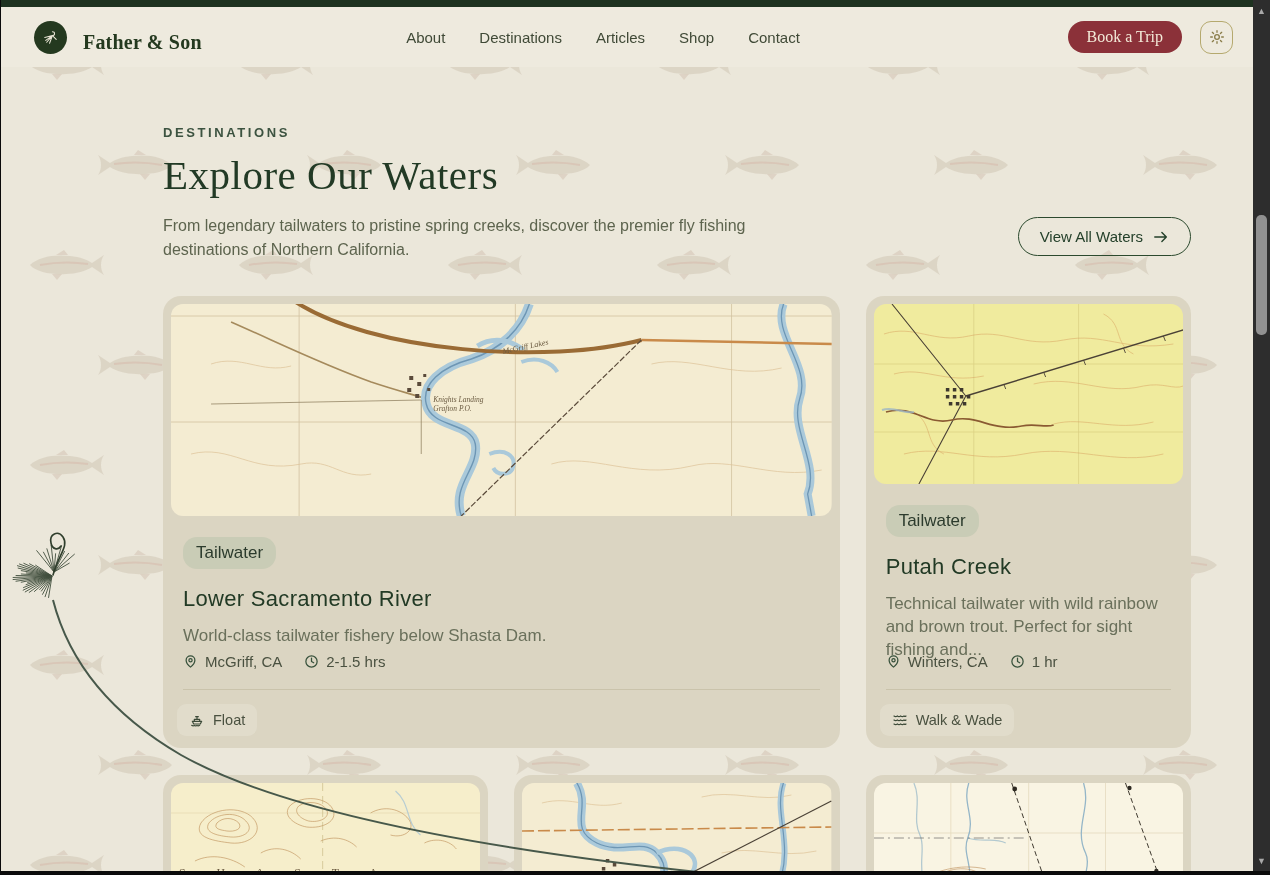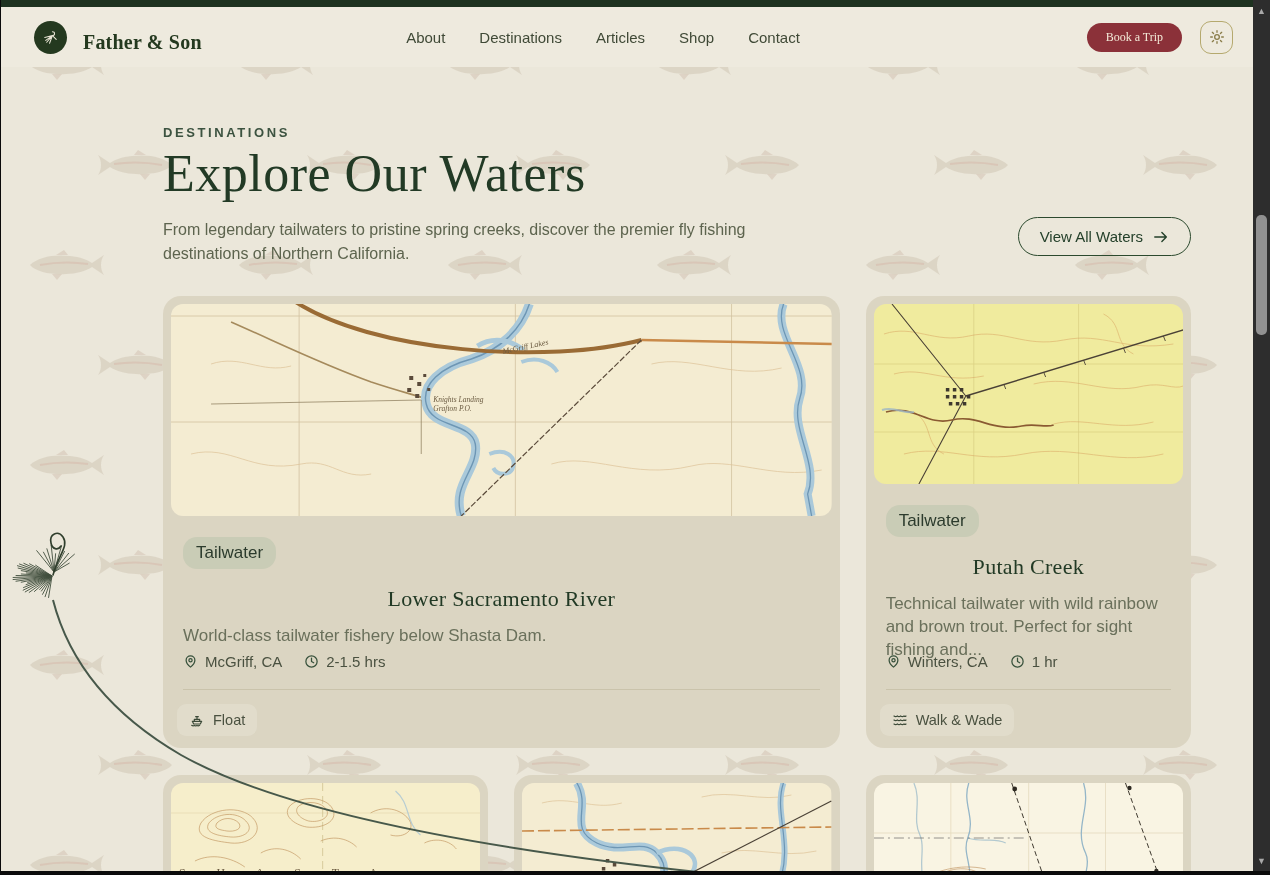--- a/index.html
+++ b/index.html
@@ -19,46 +19,46 @@
   
   header{position:absolute;top:7px;left:0;width:1253px;height:60px;background:#eeead d;
     background:#eeeade;display:flex;align-items:center;padding:0 21px 0 33px;box-sizing:border-box;z-index:4;}
   .brand{display:flex;align-items:flex-end;gap:16px;cursor:pointer;}
   .logo-circle{width:33px;height:33px;border-radius:50%;background:#24391f;display:flex;align-items:center;justify-content:center;}
   .brand-name{font-family:"Liberation Serif","DejaVu Serif",serif;font-weight:700;font-size:20px;color:#24391f;letter-spacing:.2px;}
   nav{position:absolute;left:602px;transform:translateX(-50%);display:flex;gap:34px;}
   nav .nav-item{font-size:15px;color:#3f4936;cursor:pointer;white-space:nowrap;}
   .actions{margin-left:auto;display:flex;align-items:center;gap:18px;}
   .book-btn{background:#8b3139;color:#f3ead8;font-family:"Liberation Serif","DejaVu Serif",serif;
-    font-size:12px;padding:7px 19px;border-radius:17px;border:none;cursor:pointer;}
+    font-size:16px;padding:7px 19px;border-radius:17px;border:none;cursor:pointer;}
   .theme-btn{width:33px;height:33px;border:1px solid #b5a96e;border-radius:11px;background:transparent;
     display:flex;align-items:center;justify-content:center;cursor:pointer;color:#8a7d4a;}
   
   .fish-layer{position:absolute;top:0;left:0;z-index:0;pointer-events:none;}
   .line-layer{position:absolute;top:0;left:0;z-index:3;pointer-events:none;}
   
   .content{position:absolute;top:67px;left:0;width:1253px;height:808px;z-index:1;}
   .sect-head{position:absolute;left:162px;top:58px;width:1028px;}
   .eyebrow{font-size:13px;letter-spacing:2.6px;color:#3c5340;font-weight:600;}
-  .sect-title{font-family:"Liberation Serif","DejaVu Serif",serif;font-weight:400;font-size:52px;color:#223a25;margin:4px 0 15px;letter-spacing:.5px;}
+  .sect-title{font-family:"Liberation Serif","DejaVu Serif",serif;font-weight:400;font-size:41px;color:#223a25;margin:11px 0 15px;letter-spacing:.5px;}
   .sect-desc{font-size:16px;line-height:24px;color:#5d644e;max-width:640px;margin:0;}
   .view-all-btn{position:absolute;right:0;top:92px;display:flex;align-items:center;gap:10px;
     border:1.5px solid #2c4a2e;color:#24402a;background:transparent;border-radius:22px;
     padding:10px 21px;font-size:15px;cursor:pointer;font-family:"Liberation Sans",sans-serif;}
   .cards-grid{position:absolute;left:162px;top:229px;width:1028px;display:grid;
     grid-template-columns:1fr 1fr 1fr;gap:27px 26px;}
   .card{background:#dbd5c2;border-radius:18px;padding:8px;box-sizing:border-box;position:relative;cursor:pointer;}
   .card.span2{grid-column:span 2;}
   .row1{height:452px;}
   .row2{height:300px;}
   .map-frame{border-radius:12px;overflow:hidden;line-height:0;}
   .map-frame svg{display:block;}
   .card-body{padding:21px 12px 0;}
   .badge{display:inline-block;background:#c9ccb6;color:#2c3b2d;font-size:17px;padding:6px 13px;border-radius:14px;}
-  .card-title{font-family:Liberation Serif, serif;font-weight:400;font-size:22px;color:#223a25;margin:17px 0 0;letter-spacing:.3px;text-align:center;}
+  .card-title{font-family:Liberation Sans, sans-serif;font-weight:400;font-size:22px;color:#223a25;margin:17px 0 0;letter-spacing:.3px;}
   .card-desc{font-size:17px;line-height:23px;color:#6a705b;margin:12px 0 0;}
   .card-meta{position:absolute;left:20px;bottom:78px;display:flex;gap:22px;align-items:center;}
   .meta-item{display:flex;align-items:center;gap:7px;color:#4a5140;font-size:15px;}
   .meta-item svg{color:#36503a;}
   .card-divider{position:absolute;left:20px;right:20px;bottom:58px;border-top:1px solid #cac3ab;}
   .card-footer{position:absolute;left:14px;bottom:12px;display:flex;align-items:center;gap:8px;
     color:#4a5140;font-size:14.5px;padding:8px 12px;border-radius:9px;background:rgba(245,242,230,.25);}
   .card-footer svg{color:#3c4a38;}
 </style>
 </head>

